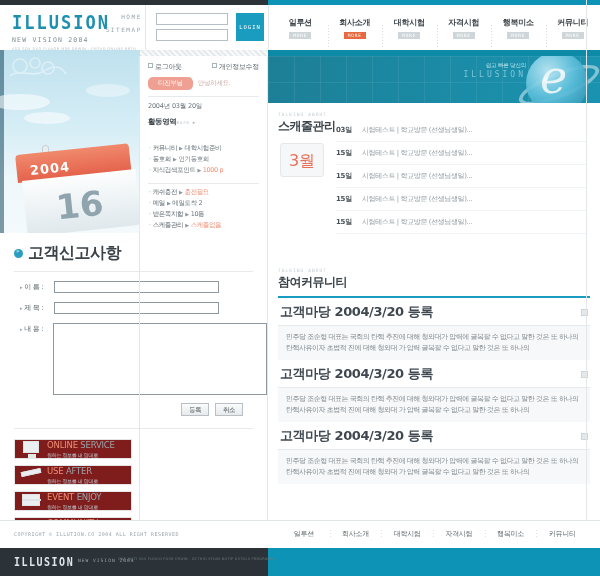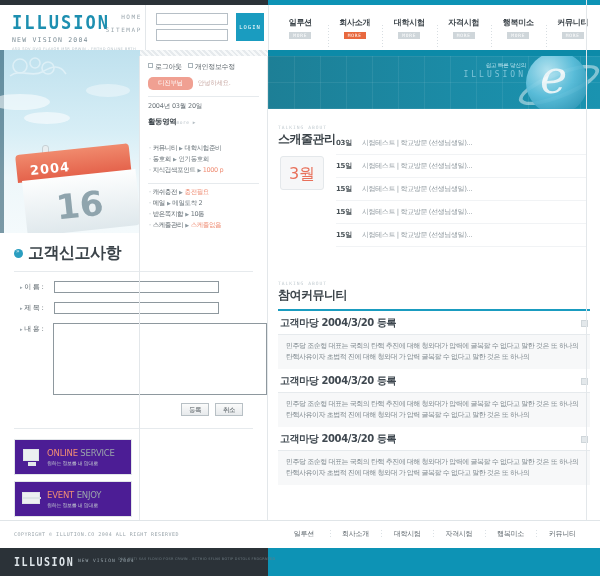--- a/index.html
+++ b/index.html
@@ -104,21 +104,21 @@
     transform: rotate(-6deg); transform-origin:left top;
   }
   .cal-day {
     position:absolute; left:38px; top:40px; font-size:34px; color:#8fa4ad; font-weight:bold;
     transform: rotate(-6deg);
   }
   .ring { position:absolute; width:7px; height:17px; background:#e9eef0; border:1px solid #c6d0d5; border-radius:3px; }
 
   
   .mypanel { position:absolute; left:140px; top:56px; width:128px; height:177px; background:#fff; border-right:1px solid #e3e7ea; }
-  .mp-row1 { padding:6px 20px 0 8px; display:flex; gap:6px; }
+  .mp-row1 { padding:6px 8px 0 8px; display:flex; gap:6px;justify-content:space-between; }
   .mp-link { font-size:7px; color:#5a6369; letter-spacing:-.3px; }
   .mp-sq { display:inline-block; width:5px; height:5px; border:1px solid #a9b4ba; margin-right:2px; position:relative; top:-1px; }
   .mp-greet { margin:5px 0 0 8px; display:flex; align-items:center; gap:5px; }
   .mp-badge {
     background:#f0a092; color:#fff; font-size:6.5px; padding:2px 10px; border-radius:5px; letter-spacing:-.3px;
   }
   .mp-hello { font-size:6.5px; color:#c8a9a4; letter-spacing:-.3px; }
   .mp-div { margin:6px 8px 0 8px; border-top:1px solid #e6eaed; }
   .mp-date { margin:5px 0 0 8px; font-size:6.5px; color:#6a7379; letter-spacing:-.2px; }
   .mp-secthead { margin:6px 0 16px 8px; display:flex; align-items:baseline; }
@@ -157,21 +157,21 @@
     background: radial-gradient(circle at 35% 30%, #bfe9f5 0%, #5fc0dc 45%, #1e88a8 100%);
     opacity:.92;
   }
   .cb-e:after {
     content:"e"; position:absolute; left:14px; top:-2px; font-size:46px; color:#fff;
     font-family:"DejaVu Serif","Liberation Serif",serif; font-style:italic; opacity:.95;
   }
   .cb-ring { position:absolute; left:248px; top:16px; width:86px; height:26px; border:4px solid rgba(255,255,255,.45); border-radius:50%; transform:rotate(-22deg); }
 
   
-  .rightcol { position:absolute; left:268px; top:116px; width:332px; height:411px; background:#fff; }
+  .rightcol { position:absolute; left:268px; top:103px; width:332px; height:411px; background:#fff; }
   .sec-head { padding:9px 0 0 10px; }
   .sec-eyebrow { font-size:4.6px; letter-spacing:1px; color:#c3ccd1; font-family:"DejaVu Sans Mono","Liberation Mono",monospace; }
   .sec-title { font-size:12px; font-weight:bold; color:#3b4349; letter-spacing:-.5px; margin-top:1px; }
   .sec-rule { margin:5px 10px 0 10px; border-top:2px solid #1a9cc0; }
 
   .sched { position:relative; height:150px; }
   .month-box {
     position:absolute; left:12px; top:40px; width:44px; height:34px;
     background:#f6f7f8; border:1px solid #e4e8eb; border-radius:3px;
     text-align:center; line-height:34px; font-size:16px; color:#e8705a;
@@ -180,21 +180,21 @@
   .sched-row { display:flex; align-items:center; height:23px; border-bottom:1px solid #f1f3f5; }
   .sched-day { width:26px; font-size:7px; font-weight:bold; color:#4a5358; letter-spacing:-.3px; }
   .sched-txt { font-size:7px; color:#8f999f; letter-spacing:-.4px; }
 
   .comm { position:relative; padding-top:6px; }
   .post { margin:0 10px; }
   .post-head {
     display:flex; justify-content:space-between; align-items:center;
     border-bottom:1px solid #e6eaed; padding:5px 2px 4px 2px;
   }
-  .post-title { font-size:10px; font-weight:bold; color:#3f4850; letter-spacing:-.4px; }
+  .post-title { font-size:13px; font-weight:bold; color:#3f4850; letter-spacing:-.4px; }
   .post-icon { width:7px; height:7px; background:#e3e8eb; border:1px solid #cfd6da; }
   .post-body {
     background:#f7f8f9; padding:6px 8px; font-size:7px; line-height:11px; color:#7c868c; letter-spacing:-.5px;
   }
 
   
   .leftcol { position:absolute; left:0; top:233px; width:268px; height:287px; background:#fff; border-right:1px solid #e3e7ea; }
   .form-head { display:flex; align-items:center; gap:5px; padding:10px 0 0 14px; }
   .bullet { width:9px; height:9px; border-radius:50%; background:#2a9ec0; position:relative; }
   .bullet:after { content:"»"; position:absolute; left:2px; top:-2px; font-size:6px; color:#fff; }
@@ -207,21 +207,21 @@
   .ftext { width:220px; height:72px; border:1px solid #8e989e; background:#fff; }
   .fbtns { display:flex; gap:6px; justify-content:flex-end; margin:8px 24px 0 0; }
   .fbtn {
     width:28px; height:13px; background:linear-gradient(to bottom,#fbfbfb,#e7eaec);
     border:1px solid #b8c0c5; font-size:6.5px; color:#4a5358; text-align:center; line-height:12px; letter-spacing:-.4px;
   }
   .left-rule { margin:12px 14px 0 14px; border-top:1px solid #e6eaed; }
 
   .banners { display:flex; flex-wrap:wrap; gap:6px; padding:10px 0 0 14px; width:250px; }
   .bn {
-    width:118px; height:36px; border:1px solid #e2e6e9; background:#4c1d95;
+    width:118px; height:20px; border:1px solid #e2e6e9; background:#7f1d1d;
     display:flex; align-items:center; padding-left:4px; position:relative;
   }
   .bn-ic { width:26px; height:20px; position:relative; flex:0 0 26px; }
   .bn-txt { padding-left:2px; }
   .bn-t1 { font-size:8.5px; letter-spacing:-.2px; }
   .bn-t1 .o { color:#ef8d74; }
   .bn-t1 .g { color:#9aa5ab; }
   .bn-t2 { font-size:5px; color:#c4ccd1; letter-spacing:-.3px; margin-top:2px; }
 
   
@@ -508,34 +508,34 @@
             <span class="ic-monitor"></span>
           </div>
         <div class="bn-txt">
           <div class="bn-t1"><span class="o">ONLINE</span> <span class="g">SERVICE</span></div>
           <div class="bn-t2">원하는 정보를 내 맘대로</div>
         </div>
       </div>
 
       <div class="bn">
         <div class="bn-ic">
+            <span class="ic-pen"></span>
+          </div>
+        <div class="bn-txt">
+          <div class="bn-t1"><span class="o">USE</span> <span class="g">AFTER</span></div>
+          <div class="bn-t2">원하는 정보를 내 맘대로</div>
+        </div>
+      </div>
+
+      <div class="bn">
+        <div class="bn-ic">
             <span class="ic-box"></span>
           </div>
         <div class="bn-txt">
           <div class="bn-t1"><span class="o">EVENT</span> <span class="g">ENJOY</span></div>
-          <div class="bn-t2">원하는 정보를 내 맘대로</div>
-        </div>
-      </div>
-
-      <div class="bn">
-        <div class="bn-ic">
-            <span class="ic-pen"></span>
-          </div>
-        <div class="bn-txt">
-          <div class="bn-t1"><span class="o">USE</span> <span class="g">AFTER</span></div>
           <div class="bn-t2">원하는 정보를 내 맘대로</div>
         </div>
       </div>
 
       <div class="bn">
         <div class="bn-ic">
             <span class="ic-e">e</span>
           </div>
         <div class="bn-txt">
           <div class="bn-t1"><span class="o">COMMUNITY</span><span class="g"></span></div>

